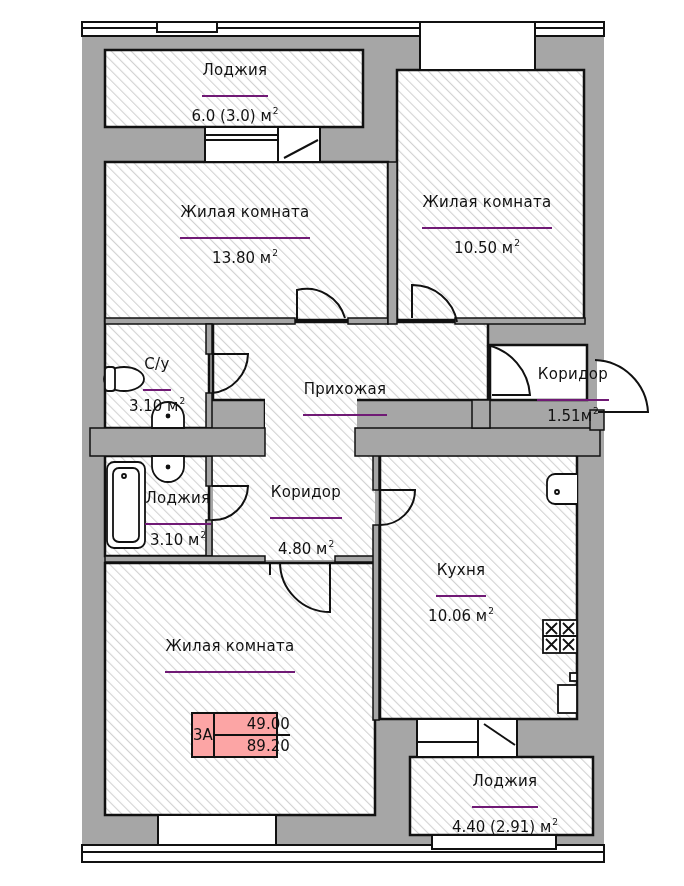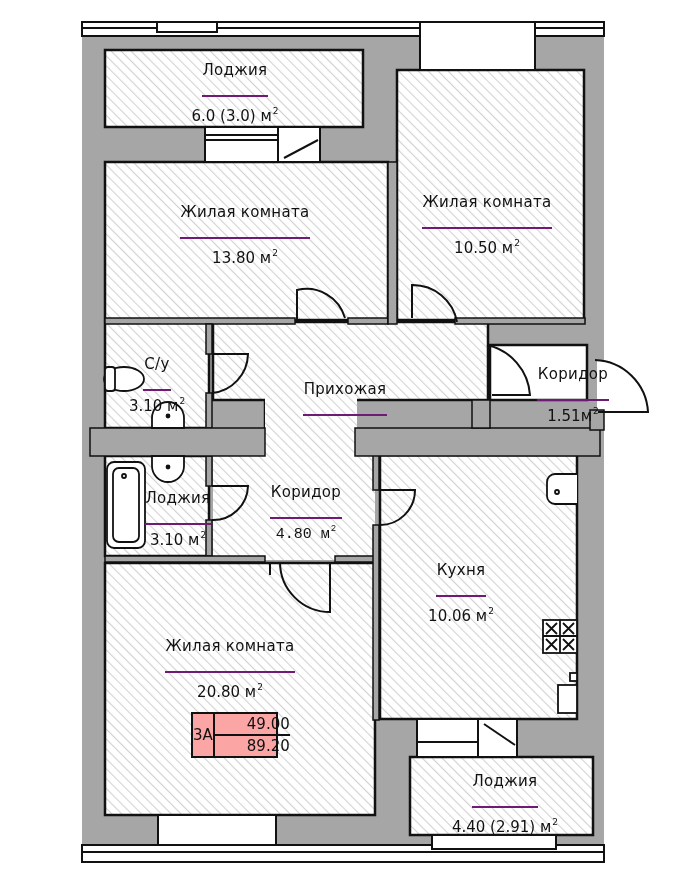--- a/index.html
+++ b/index.html
@@ -177,31 +177,30 @@
   <span class="area" style="margin-top:2px;"><span>1.51</span><span>м</span><sup>2</sup></span>
 </div>
 
 <div class="lbl" style="left:140px; top:488px; width:76px;">
   <span class="name">Лоджия</span>
   <span class="area" style="margin-top:2px;"><span>3.10</span> <span>м</span><sup>2</sup></span>
 </div>
 
 <div class="lbl" style="left:258px; top:482px; width:96px;">
   <span class="name">Коридор</span>
-  <span class="area" style="margin-top:2px;font-family:Liberation Mono, monospace;"><span>4.80</span> <span>м</span><sup>2</sup></span>
+  <span class="area" style="margin-top:17px;"><span>4.80</span> <span>м</span><sup>2</sup></span>
 </div>
 
 <div class="lbl" style="left:406px; top:560px; width:110px;">
   <span class="name">Кухня</span>
   <span class="area"><span>10.06</span> <span>м</span><sup>2</sup></span>
 </div>
 
 <div class="lbl" style="left:145px; top:636px; width:170px;">
   <span class="name">Жилая комната</span>
-  <span class="area"><span>20.80</span> <span>м</span><sup>2</sup></span>
 </div>
 
 <div class="lbl" style="left:430px; top:771px; width:150px;">
   <span class="name">Лоджия</span>
   <span class="area"><span>4.40 (2.91)</span> <span>м</span><sup>2</sup></span>
 </div>
 
 <div class="stamp">
   <div class="code">3A</div>
   <div class="vals">

